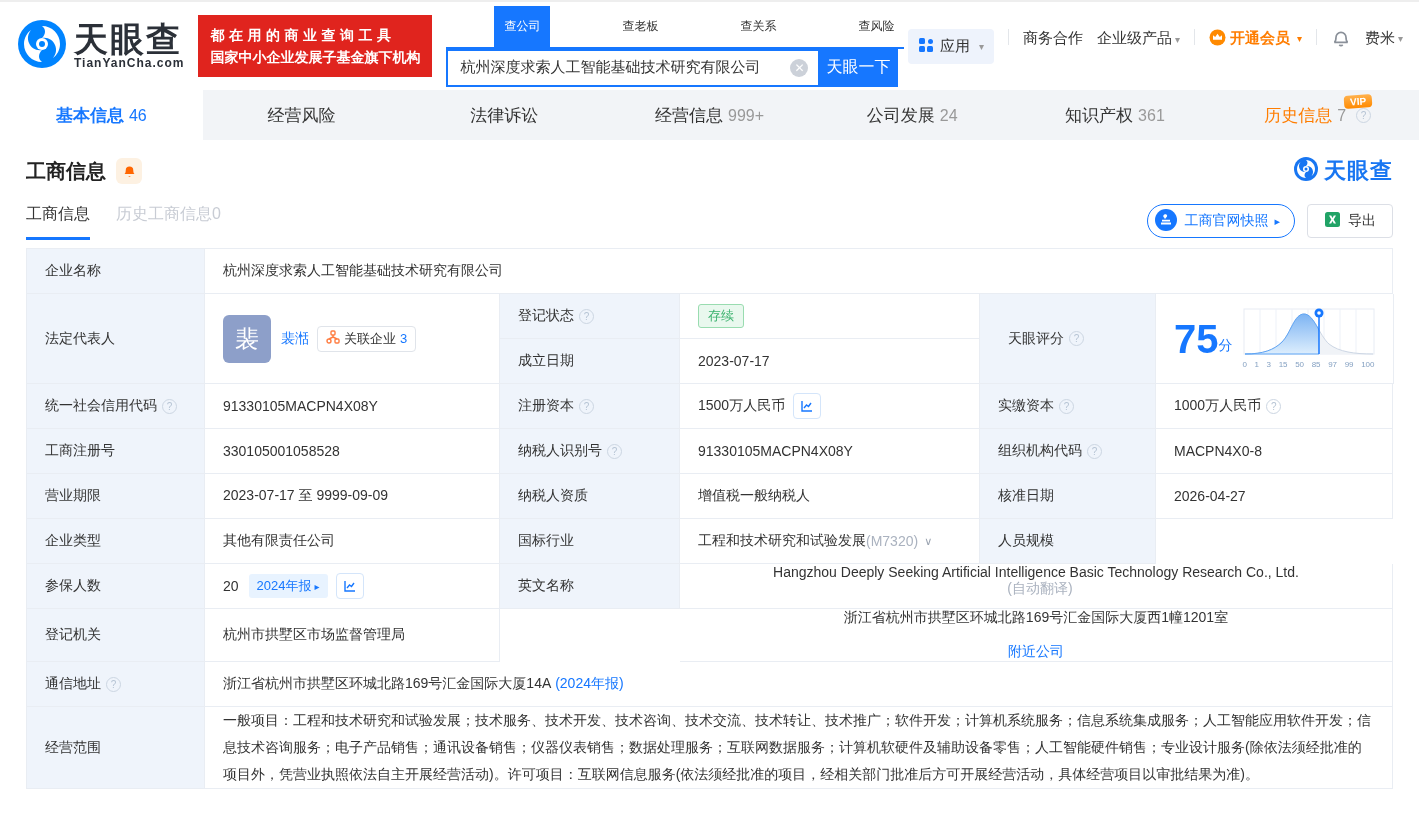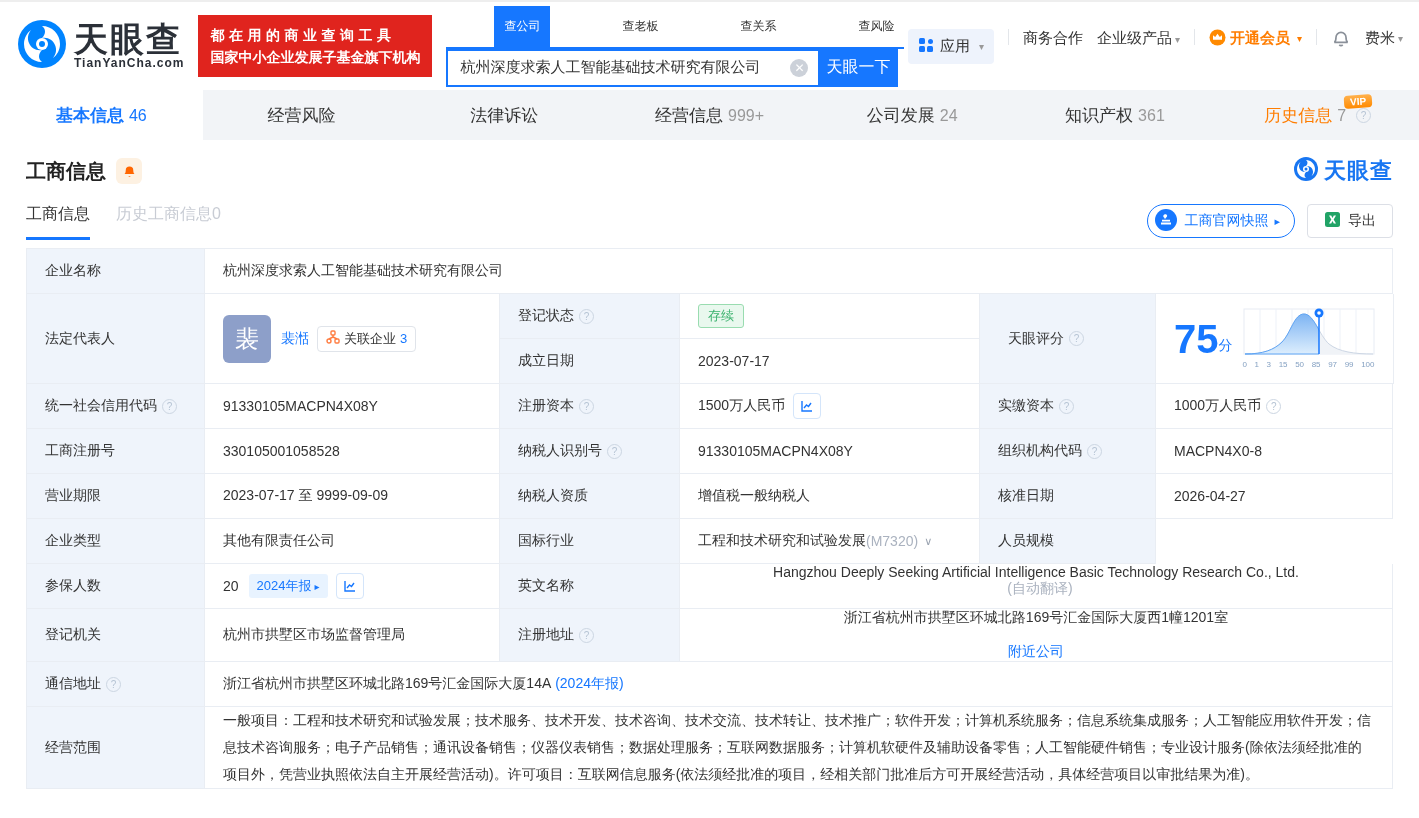--- a/index.html
+++ b/index.html
@@ -418,24 +418,20 @@
       <div class="k">英文名称</div>
       <div class="span3 nowrap">
         <span>Hangzhou Deeply Seeking Artificial Intelligence Basic Technology Research Co., Ltd.</span>
           <span class="note">(自动翻译)</span>
       </div>
     </div>
 
     <div class="trow">
       <div class="k">登记机关</div>
       <div>杭州市拱墅区市场监督管理局</div>
-      <div class="k">
-          <span>注册地址</span>
-          <span class="qicon"></span>
-        </div>
       <div class="span3">
         <span>浙江省杭州市拱墅区环城北路169号汇金国际大厦西1幢1201室</span>&nbsp;<span class="link">附近公司</span>
       </div>
     </div>
 
     <div class="trow">
       <div class="k">
           <span>通信地址</span>
           <span class="qicon"></span>
         </div>

